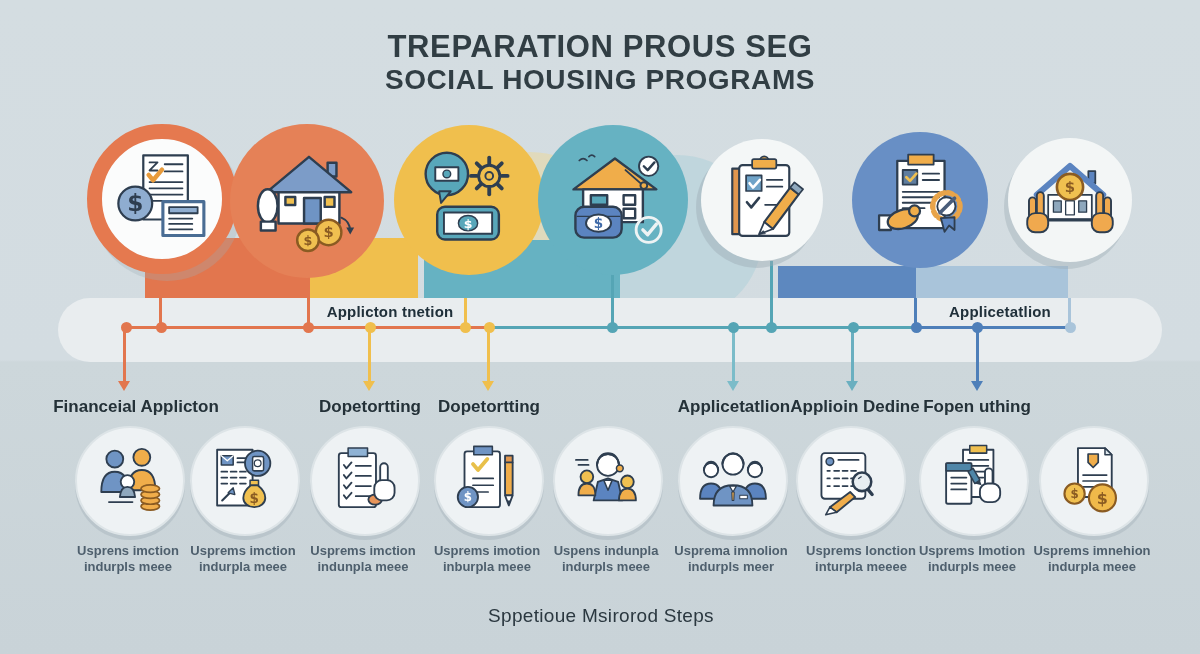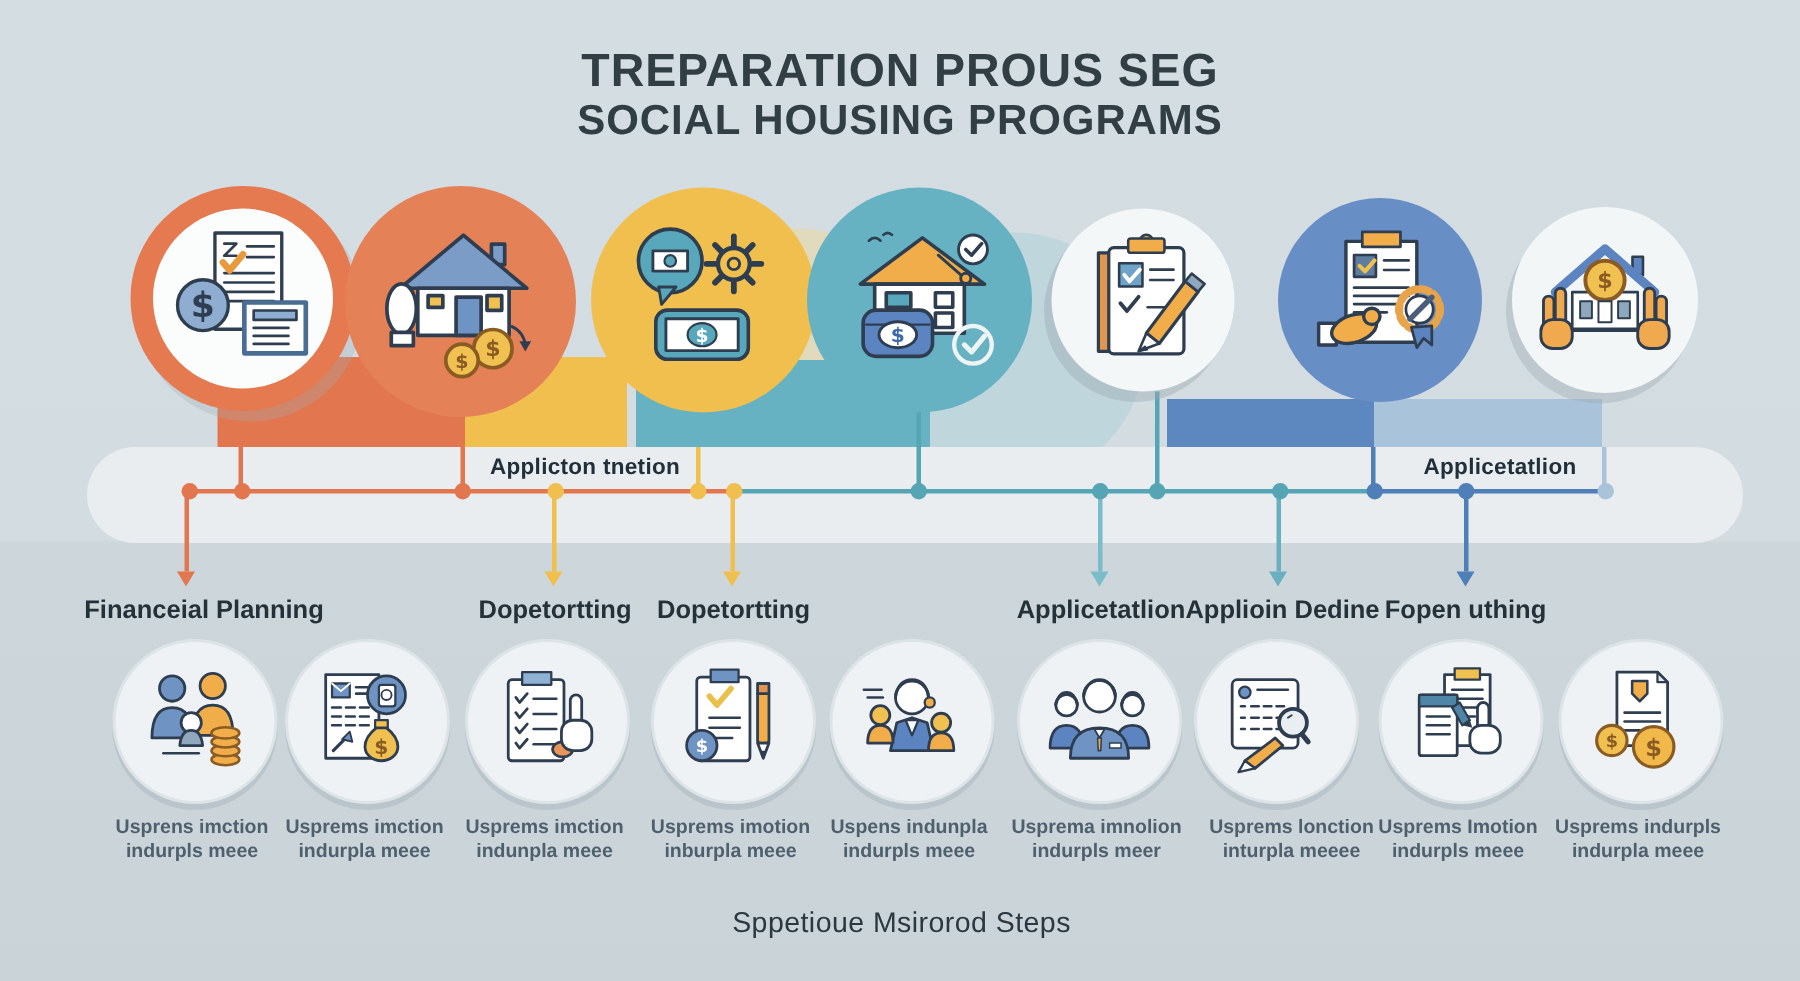--- a/index.html
+++ b/index.html
@@ -261,21 +261,21 @@
             <rect x="94" y="52" width="8" height="24" rx="4"></rect>
             <rect x="85" y="46" width="8" height="30" rx="4"></rect>
             <rect x="80" y="70" width="24" height="22" rx="9"></rect>
           </g>
         </g>
         <text x="55" y="46" text-anchor="middle" font-size="17" font-weight="bold" fill="#8a5b22" font-family="DejaVu Sans, sans-serif">$</text>
       </svg>
     </span>
   </div>
 
-  <div class="step-label" style="left:136px;">Financeial Planning</div>
+  <div class="step-label" style="left:136px;">Financeial Applicton</div>
   <div class="step-label" style="left:370px;">Dopetortting</div>
   <div class="step-label" style="left:489px;">Dopetortting</div>
   <div class="step-label" style="left:734px;">Applicetatlion</div>
   <div class="step-label" style="left:855px;">Applioin Dedine</div>
   <div class="step-label" style="left:977px;">Fopen uthing</div>
 
   <div class="bc" style="left:75px;">
     <span>
       <svg viewBox="0 0 90 90" width="76" height="76">
         <g stroke="#2e3e50" stroke-width="2.2" stroke-linecap="round" stroke-linejoin="round">
@@ -498,19 +498,19 @@
   </div>
   <div class="cap" style="left:849px;margin-left:12px;">
     <span>Usprems lonction</span>
     <span>inturpla meeee</span>
   </div>
   <div class="cap" style="left:972px;">
     <span>Usprems Imotion</span>
     <span>indurpls meee</span>
   </div>
   <div class="cap" style="left:1092px;">
-    <span>Usprems indurpls</span>
+    <span>Usprems imnehion</span>
     <span>indurpla meee</span>
   </div>
 
   <div class="footer">Sppetioue Msirorod Steps</div>
 
 </div>
 
 </body></html>

